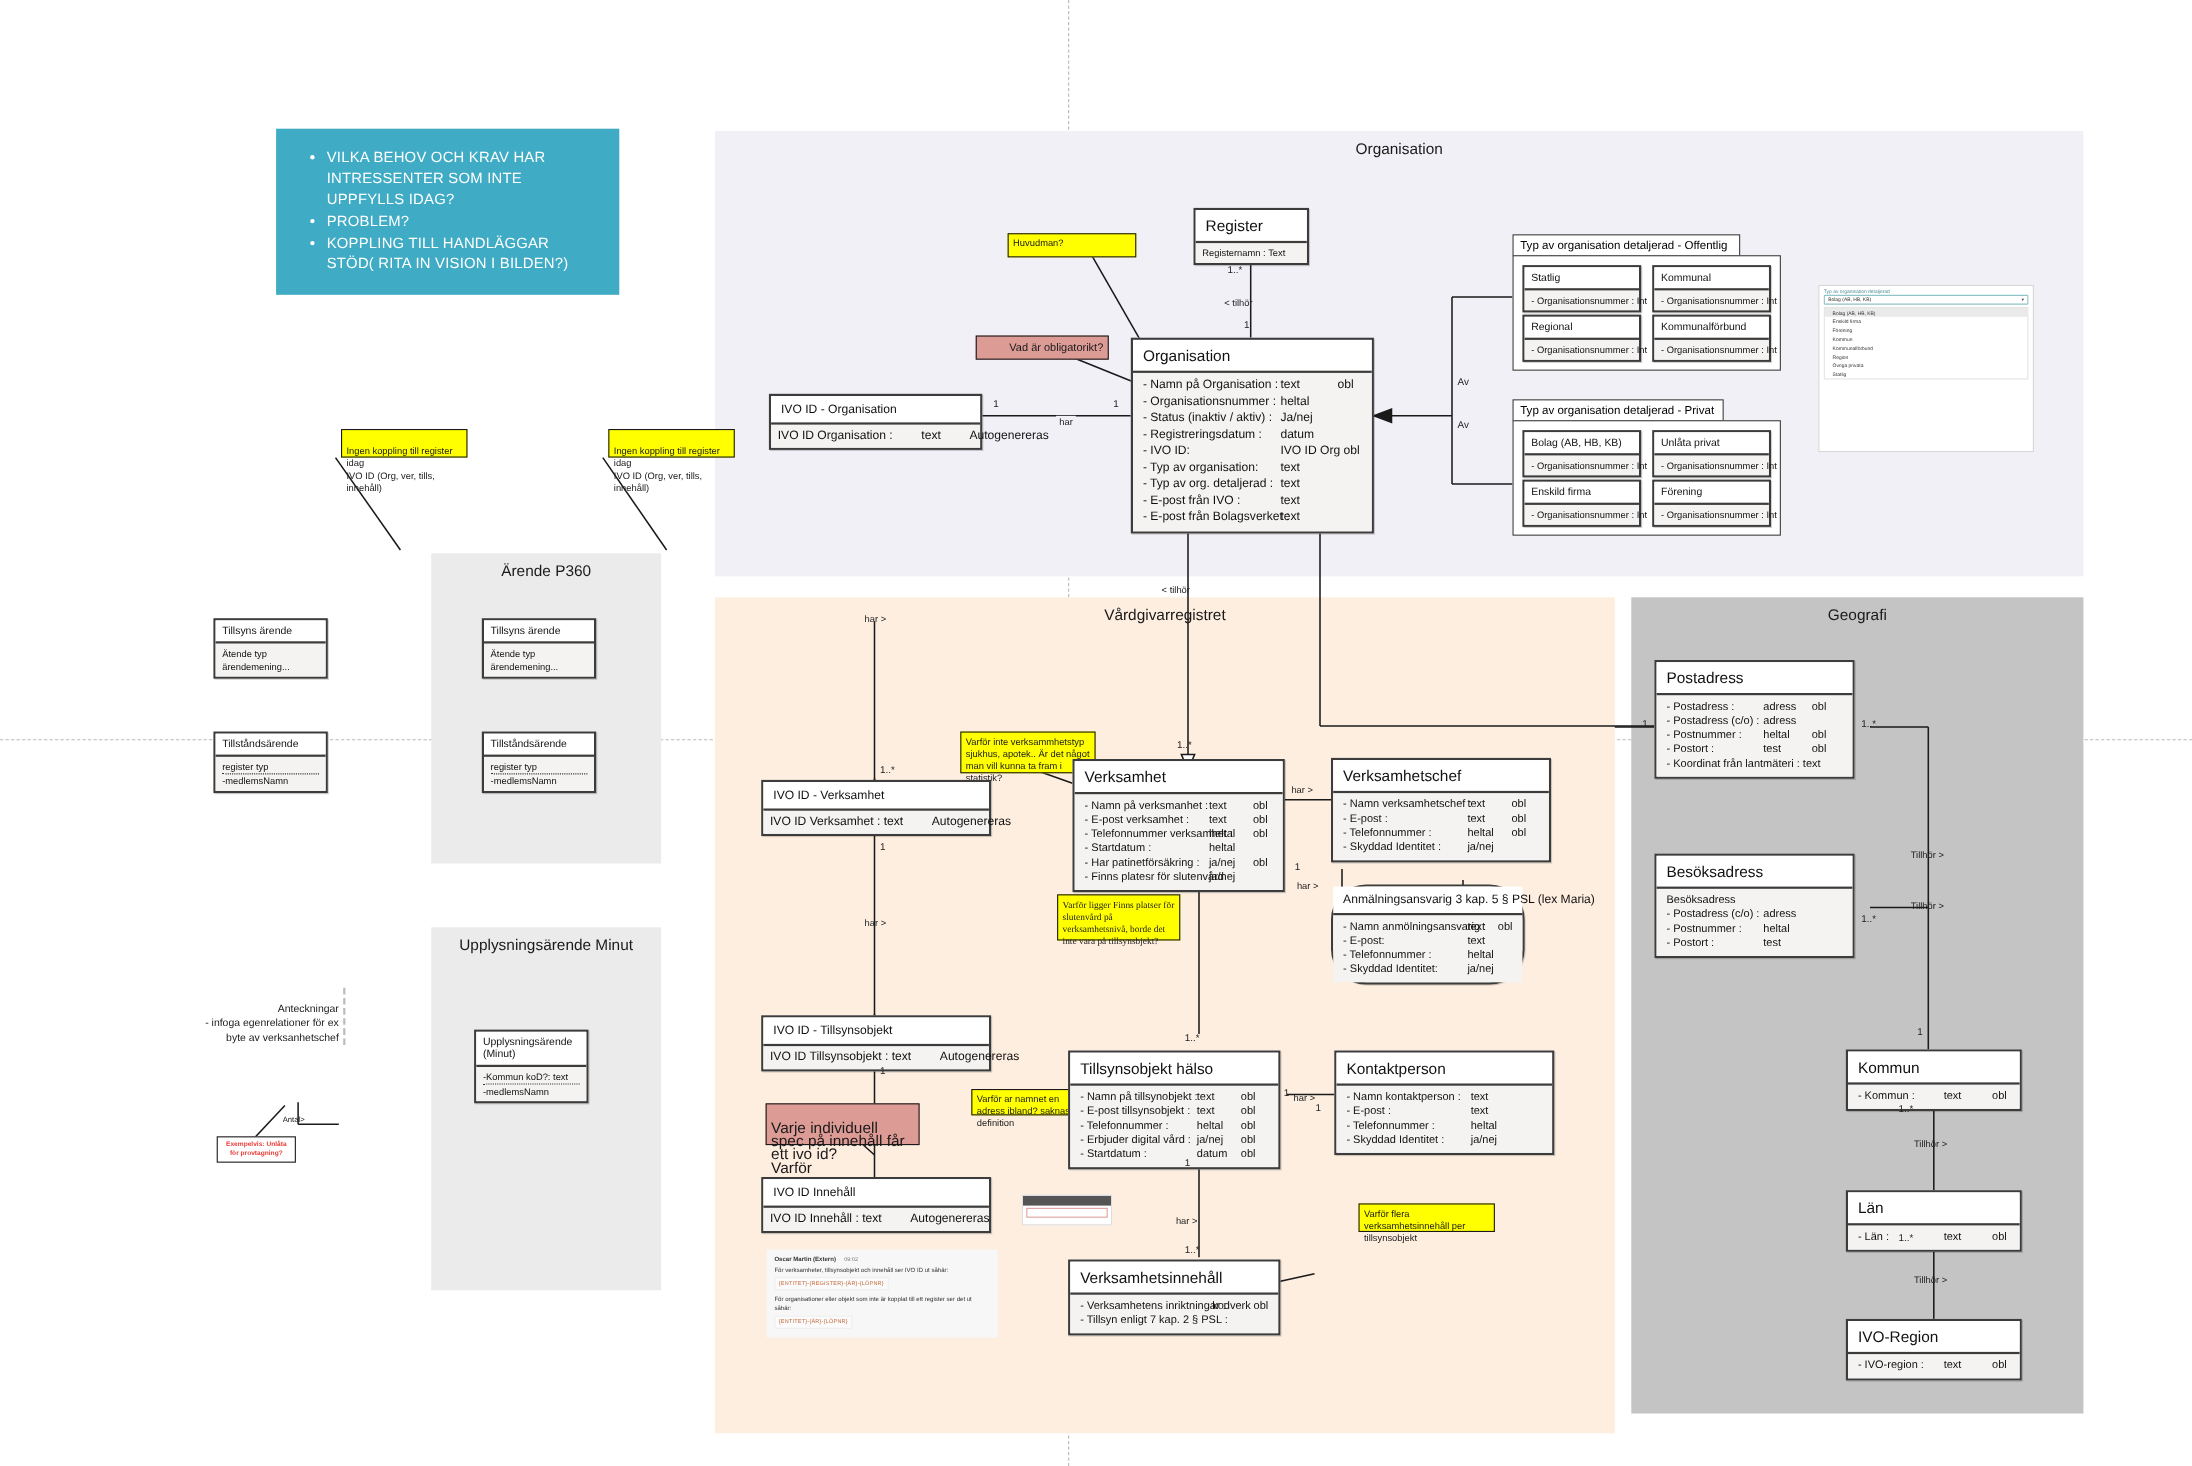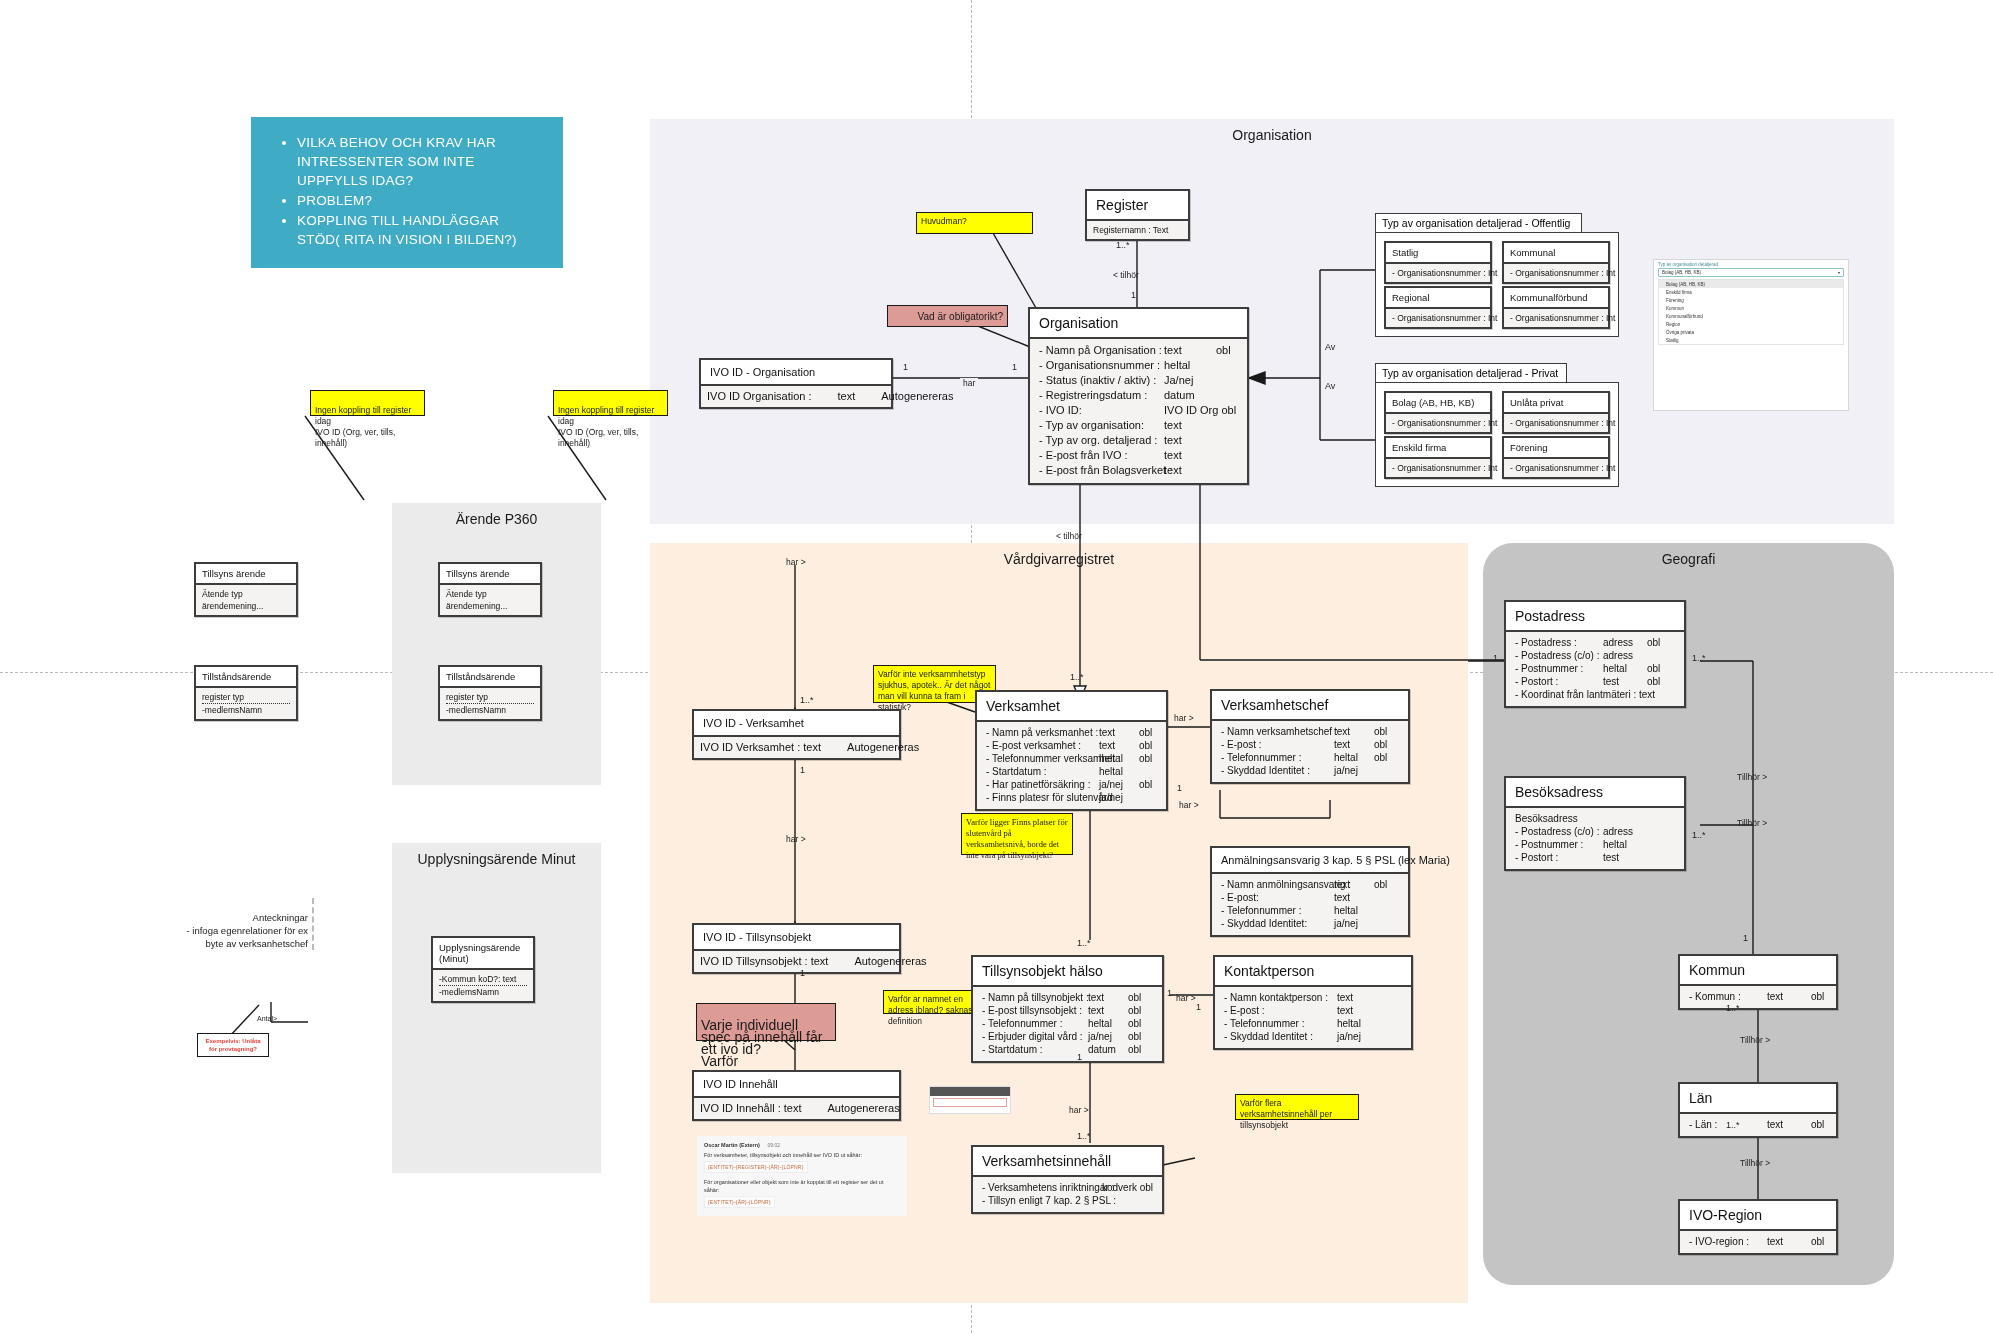--- a/index.html
+++ b/index.html
@@ -13,21 +13,21 @@
   #canvas { position:absolute; inset:0; }
 
   
   .region { position:absolute; }
   .region-title {
     position:absolute; left:0; right:0; top:8px;
     text-align:center; font-size:14px; color:#1a1a1a;
   }
   .r-organisation { background:#f2f0f7; }
   .r-vardgivare   { background:#fdeee0; }
-  .r-geografi     { background:#c4c4c4;border-radius:30px; }
+  .r-geografi     { background:#c4c4c4; }
   .r-anmalan      { background:#fbe9e7; }
   .r-arende       { background:#ebebeb; }
   .r-upplysning   { background:#ebebeb; }
 
   
   .uml {
     position:absolute; background:#ffffff;
     border:2px solid #3c3c3c;
     box-shadow:1px 1px 0 rgba(0,0,0,.18);
   }
@@ -542,21 +542,21 @@
           <span class="a-obl">obl</span>
         </div>
       <div class="attr sm">
           <span class="a-label" style="width:113px">- Skyddad Identitet :</span>
           <span class="a-type" style="width:40px">ja/nej</span>
           <span class="a-obl"></span>
         </div>
     </div>
   </div>
 
-  <div class="uml" style="left:1210px; top:846px; width:200px;">
+  <div class="uml" style="left:1210px; top:804px; width:176px;border-radius:32px;">
     <div class="uml-name sm">Anmälningsansvarig 3 kap. 5 § PSL (lex Maria)</div>
     <div class="uml-attrs">
       <div class="attr sm">
           <span class="a-label" style="width:113px">- Namn anmölningsansvarig :</span>
           <span class="a-type" style="width:40px">text</span>
           <span class="a-obl">obl</span>
         </div>
       <div class="attr sm">
           <span class="a-label" style="width:113px">- E-post:</span>
           <span class="a-type" style="width:40px">text</span>

